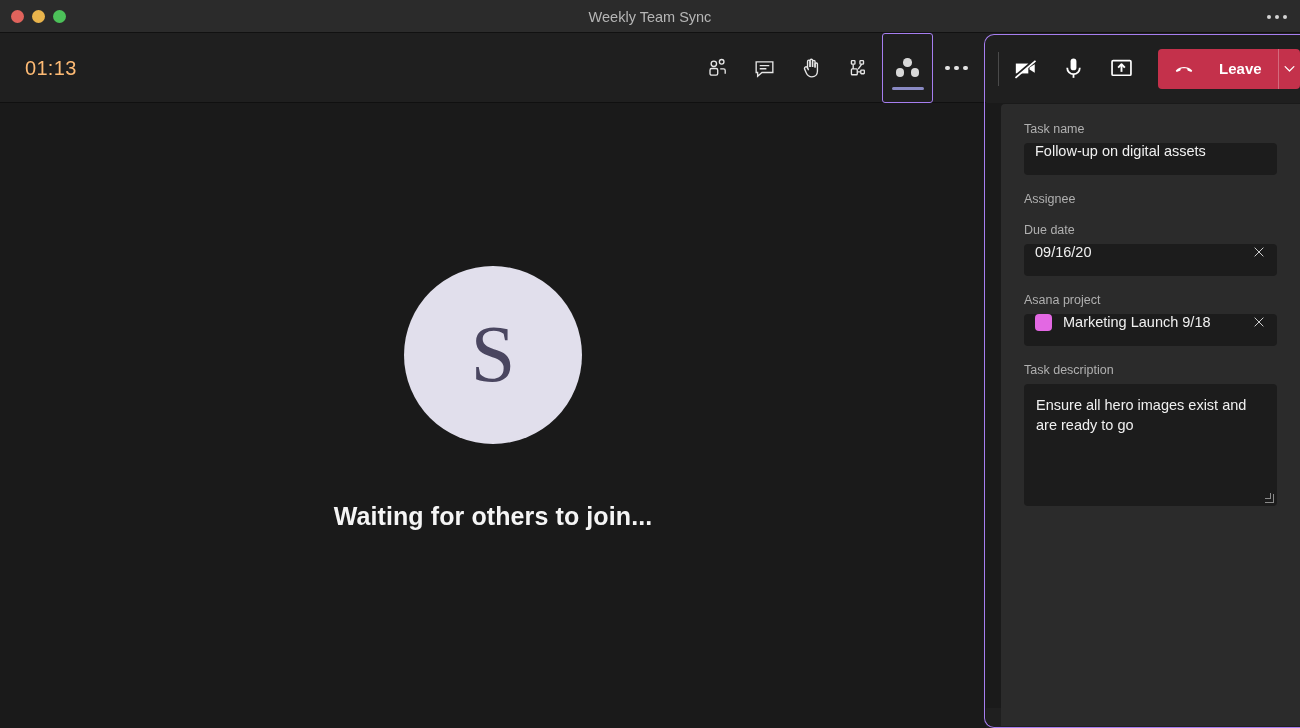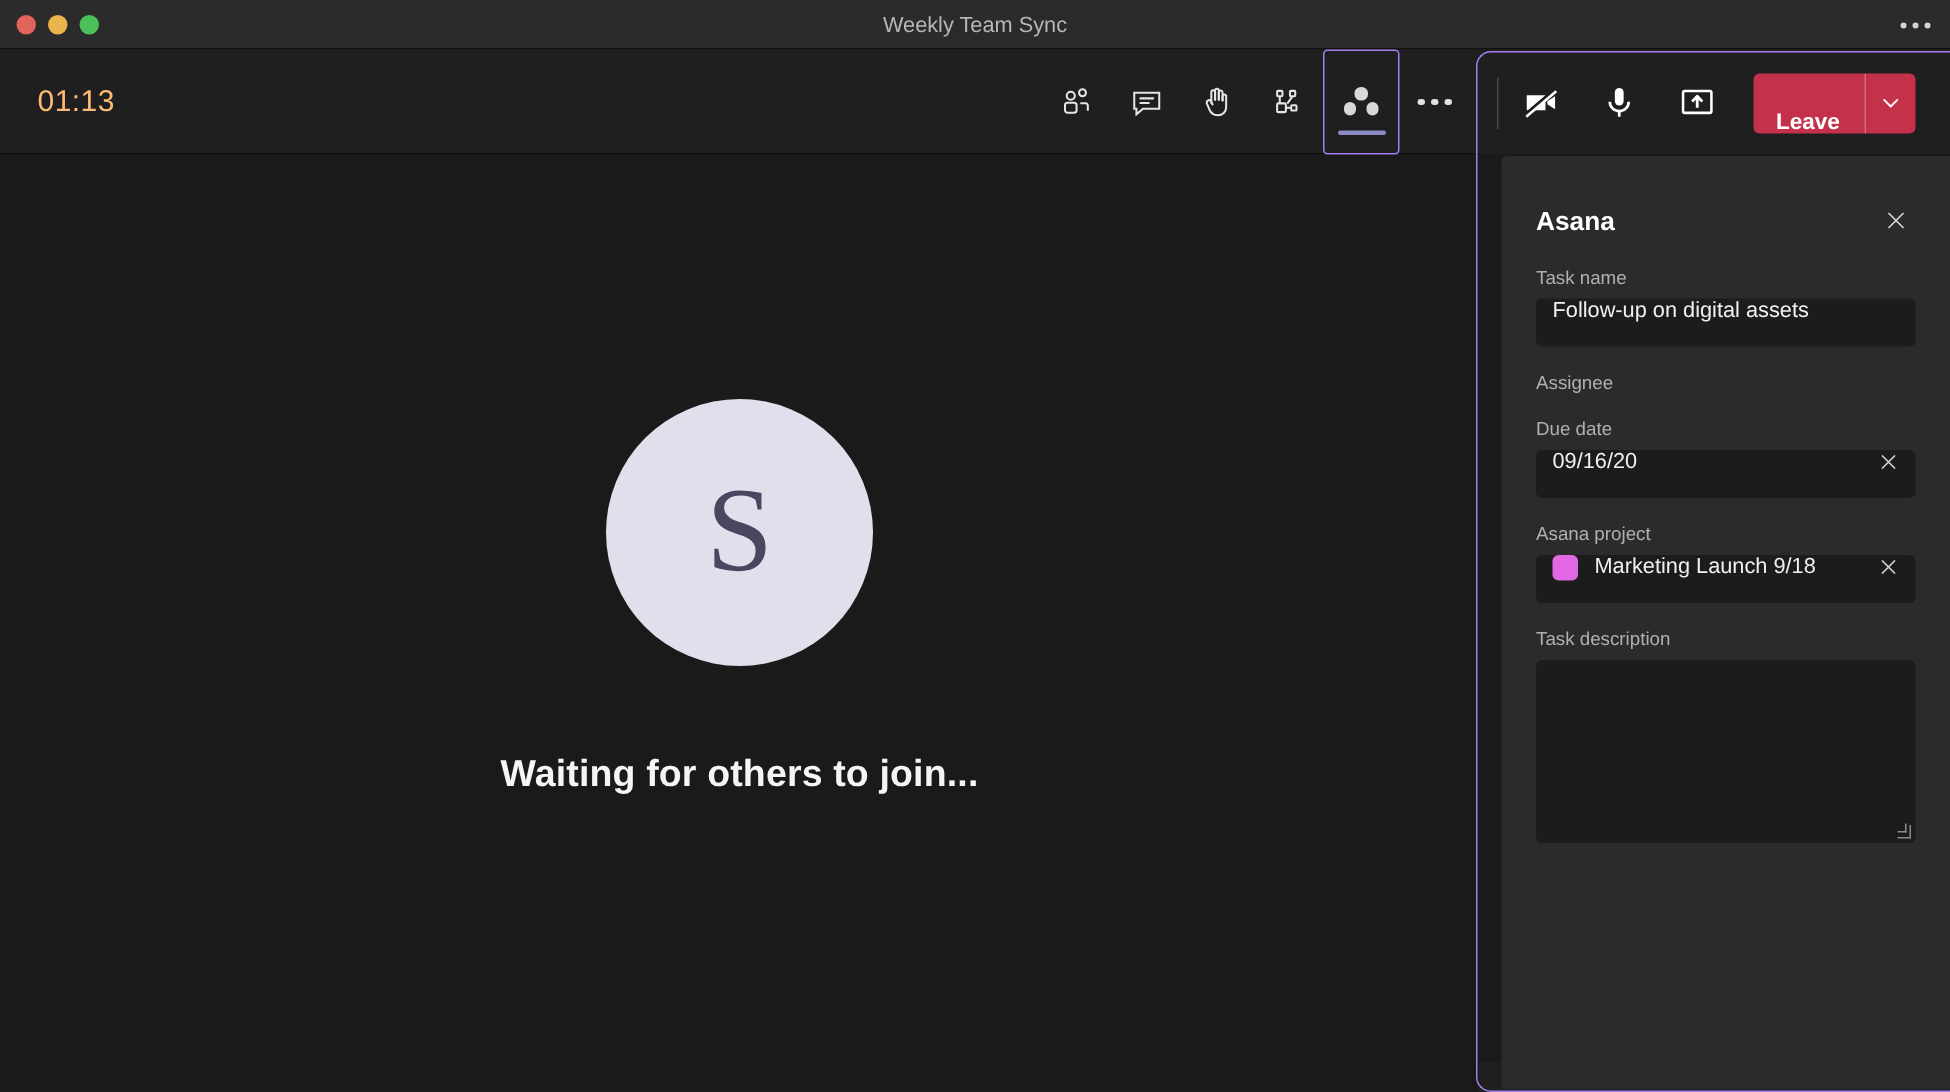--- a/index.html
+++ b/index.html
@@ -109,21 +109,21 @@
   }
   .ctl-btn:first-of-type { margin-left: 14px; }
   .leave-wrap {
     display: flex; align-items: stretch; margin-left: 14px;
     height: 40px; border-radius: 4px; overflow: hidden;
     background: #c4314b;
   }
   .leave-main {
     display: flex; align-items: center; gap: 24px;
     padding: 0 16px 0 15px; cursor: pointer;
-    color: #fff; font-size: 15px; font-weight: 600; flex-direction: column;
+    color: #fff; font-size: 15px; font-weight: 600;
   }
   .leave-split { width: 1px; background: rgba(255,255,255,.28); }
   .leave-caret {
     width: 33px; display: flex; align-items: center; justify-content: center;
     cursor: pointer;
   }
 
   
   .stage {
     position: absolute; top: 104px; left: 0;
@@ -372,28 +372,20 @@
       </div>
     </div>
   </div>
 
   <div class="stage">
     <div class="big-avatar">S</div>
     <div class="waiting">Waiting for others to join...</div>
   </div>
 
   <div class="panel">
-    <div class="panel-header">
-      <div class="panel-title">Asana</div>
-      <div class="panel-close">
-        <svg width="16" height="16" viewBox="0 0 24 24" fill="none" stroke="#d6d6d6" stroke-width="1.7" stroke-linecap="round">
-          <path d="M5 5l14 14M19 5L5 19"></path>
-        </svg>
-      </div>
-    </div>
 
     <div class="panel-body">
 
       <div class="field-group">
         <div class="field-label">Task name</div>
         <div class="field-box">
           <span class="val">Follow-up on digital assets</span>
         </div>
       </div>
 
@@ -422,20 +414,21 @@
             <svg width="14" height="14" viewBox="0 0 24 24" fill="none" stroke="#cfcfcf" stroke-width="1.7" stroke-linecap="round">
               <path d="M5 5l14 14M19 5L5 19"></path>
             </svg>
           </span>
         </div>
       </div>
 
       <div class="field-group">
         <div class="field-label">Task description</div>
         <div class="desc-box">
+          <span>Ensure all hero images exist and are ready to go</span>
           <span class="desc-resize"></span>
         </div>
       </div>
 
 
 
     </div>
   </div>
 
   <div class="panel-frame"></div>

